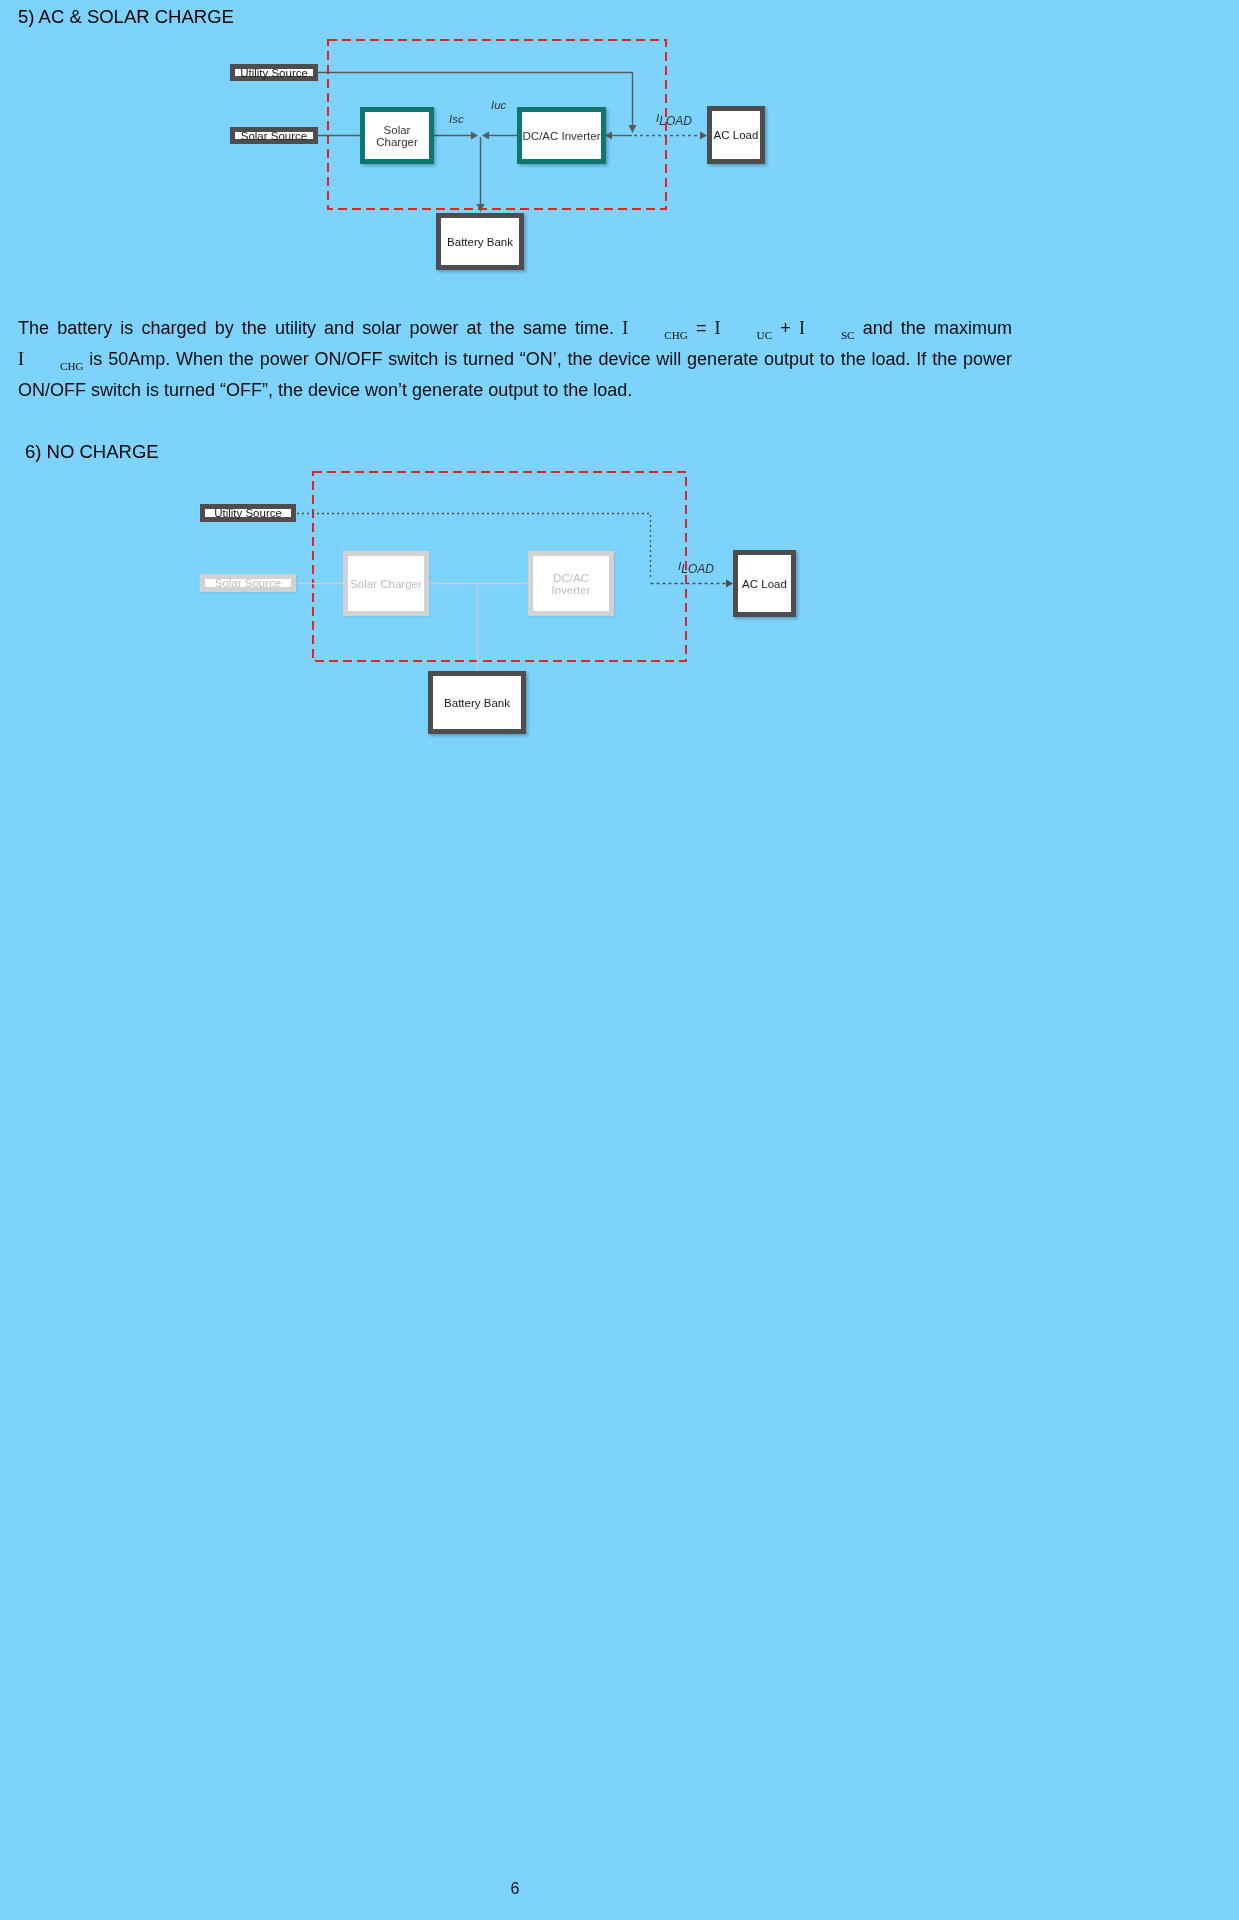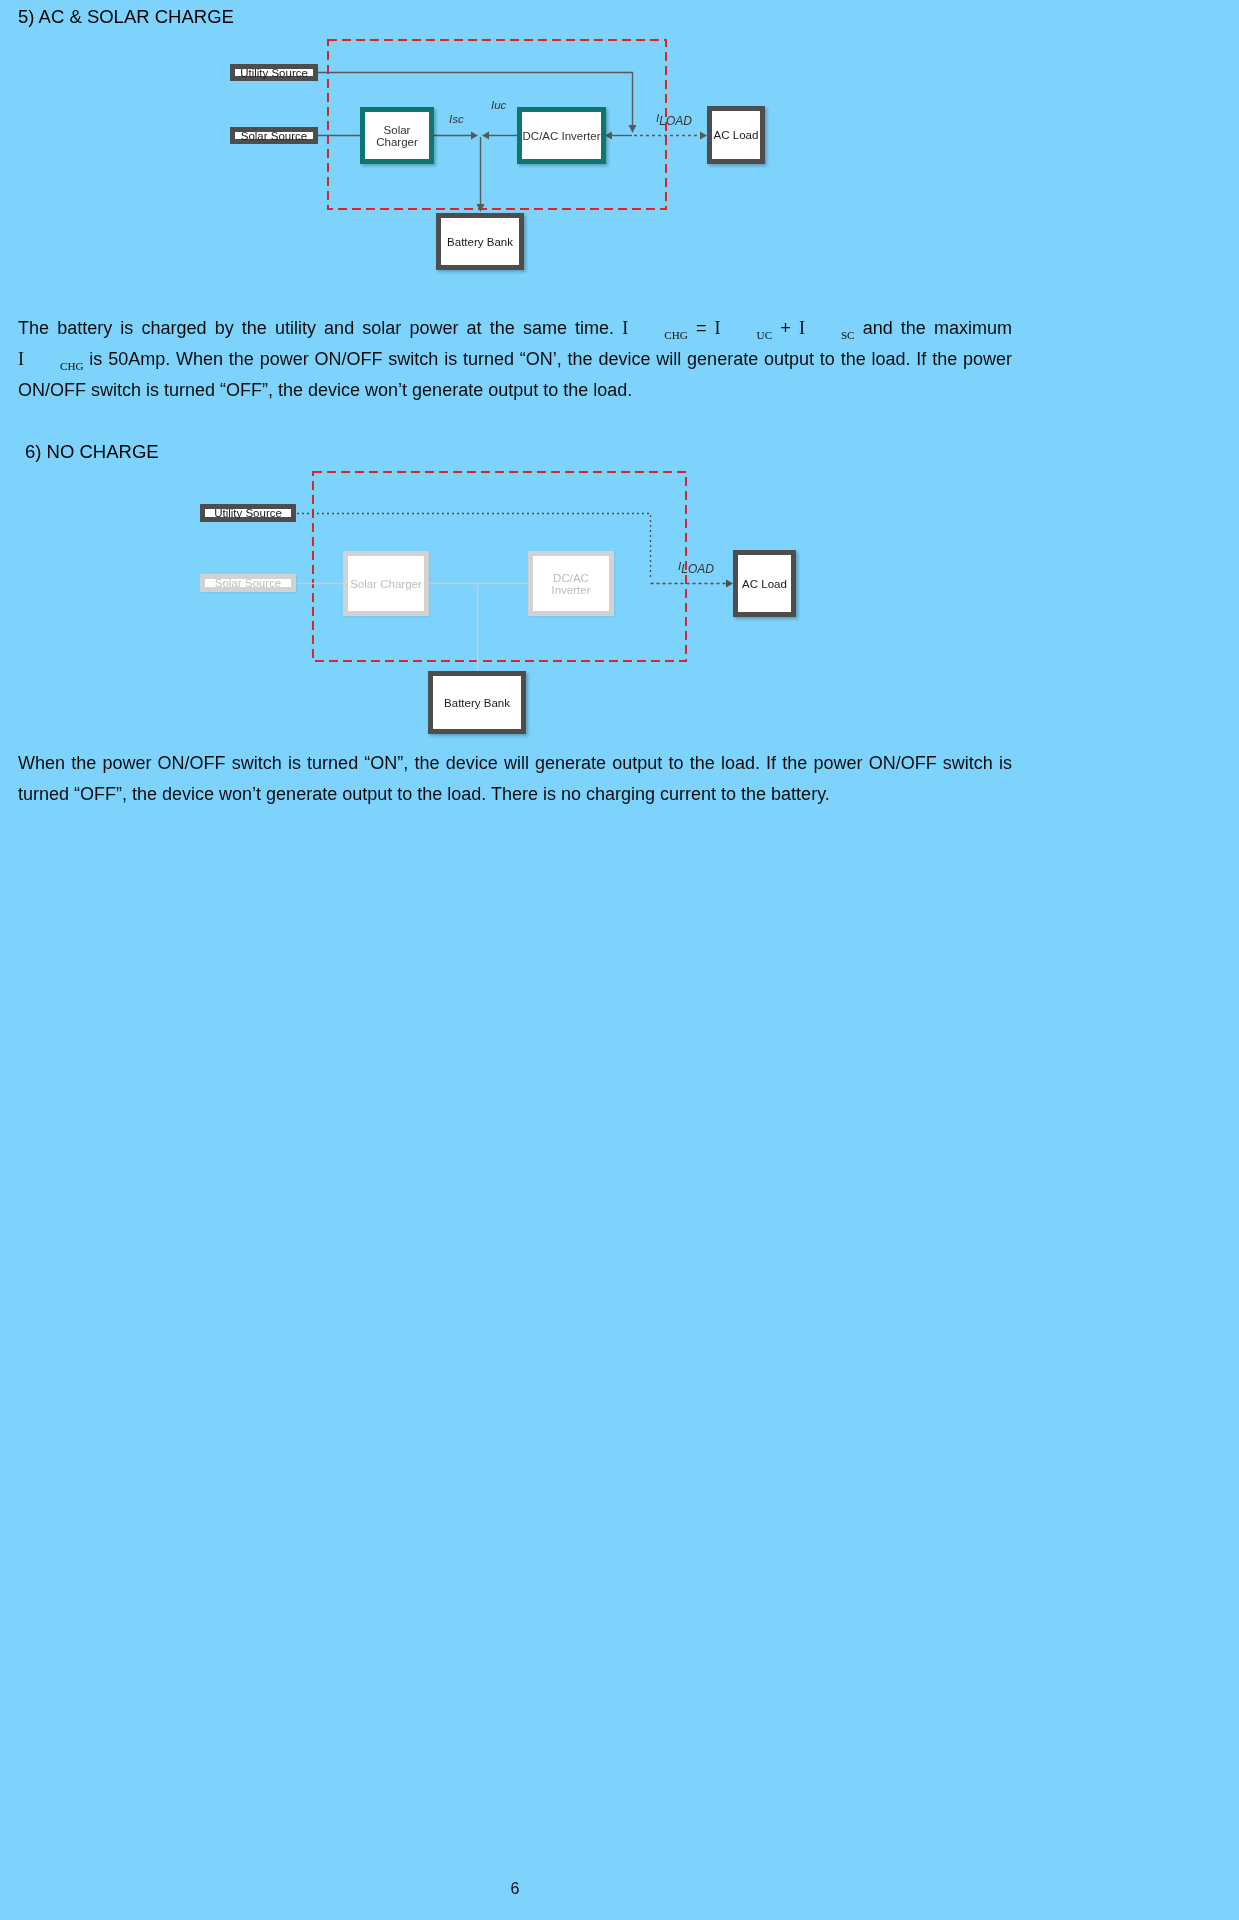--- a/index.html
+++ b/index.html
@@ -83,17 +83,16 @@
 
   <div class="dbox dark" style="left:200px; top:504px; width:96px; height:18px;">Utility Source</div>
   <div class="dbox faded" style="left:200px; top:574px; width:96px; height:18px;">Solar Source</div>
   <div class="dbox faded" style="left:343px; top:551px; width:86px; height:65px;">Solar Charger</div>
   <div class="dbox faded" style="left:528px; top:551px; width:86px; height:65px;">DC/AC Inverter</div>
   <div class="dbox dark shadow" style="left:733px; top:550px; width:63px; height:67px;">AC Load</div>
   <div class="dbox dark shadow" style="left:428px; top:671px; width:98px; height:63px;">Battery Bank</div>
 
   <div class="lbl" style="left:678px; top:560px;"><span>I</span><sub>LOAD</sub></div>
 
-  <div class="para" style="left:18px; top:748px; width:994px;">When the power ON/OFF switch is turned “ON”, the device will generate output to the load. If the power ON/OFF switch is turned “OFF”, the device won’t generate output to the load. There is no charging current to the battery.</div>
 
   <div class="pageno">6</div>
 
 </div>
 
 </body></html>

